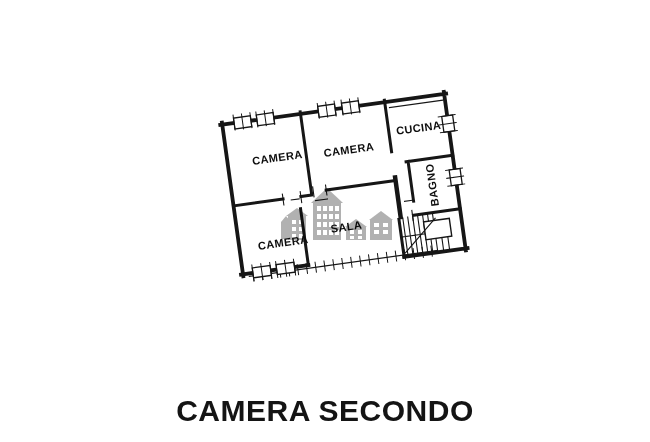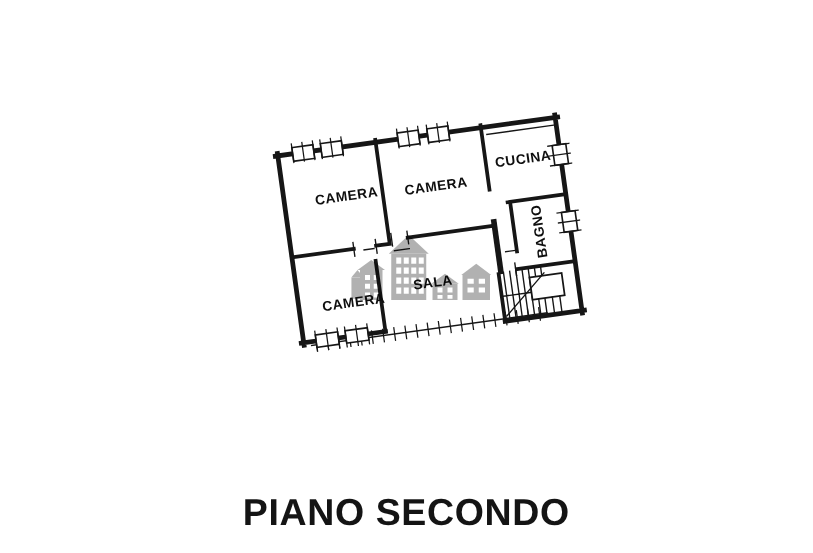--- a/index.html
+++ b/index.html
@@ -167,15 +167,15 @@
         <rect x="77" y="44" width="4" height="4"></rect>
       <rect x="69" y="50" width="4" height="3"></rect>
         <rect x="77" y="50" width="4" height="3"></rect>
       <rect x="93" y="37" width="5" height="4"></rect>
         <rect x="102" y="37" width="5" height="4"></rect>
       <rect x="93" y="44" width="5" height="4"></rect>
         <rect x="102" y="44" width="5" height="4"></rect>
     </g>
   </svg>
 
-  <div class="plan-title">PIANO SECONDO</div>
+  <div class="plan-title">CAMERA SECONDO</div>
 
 </div>
 
 </body></html>

